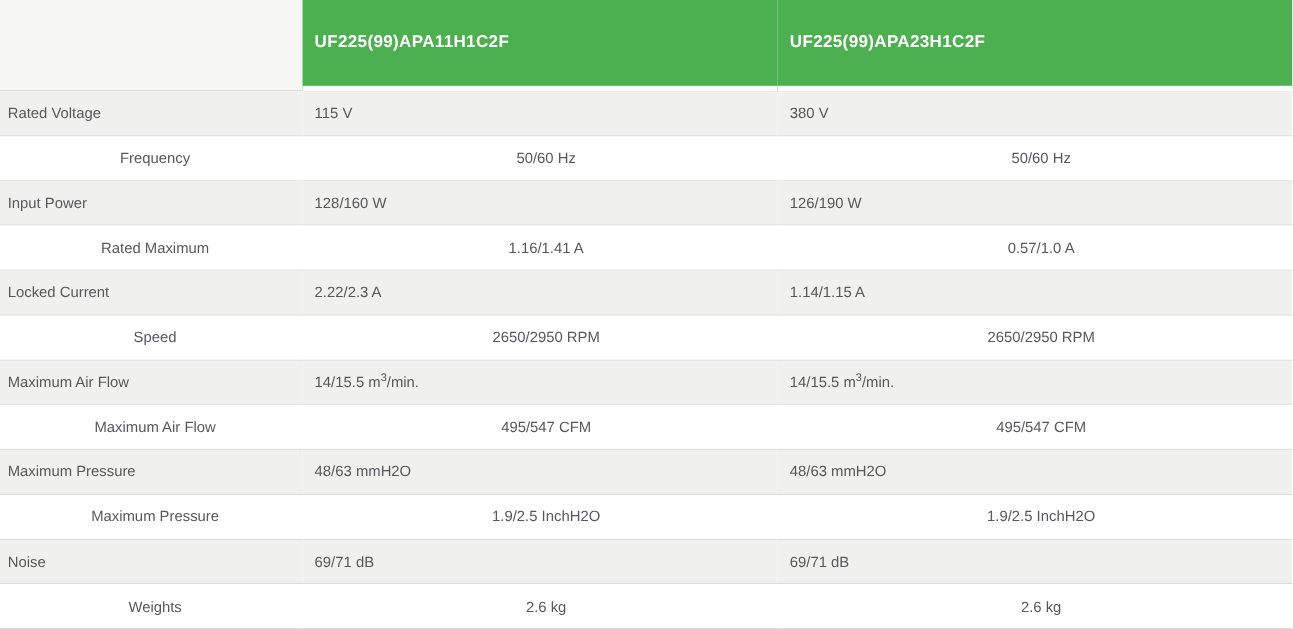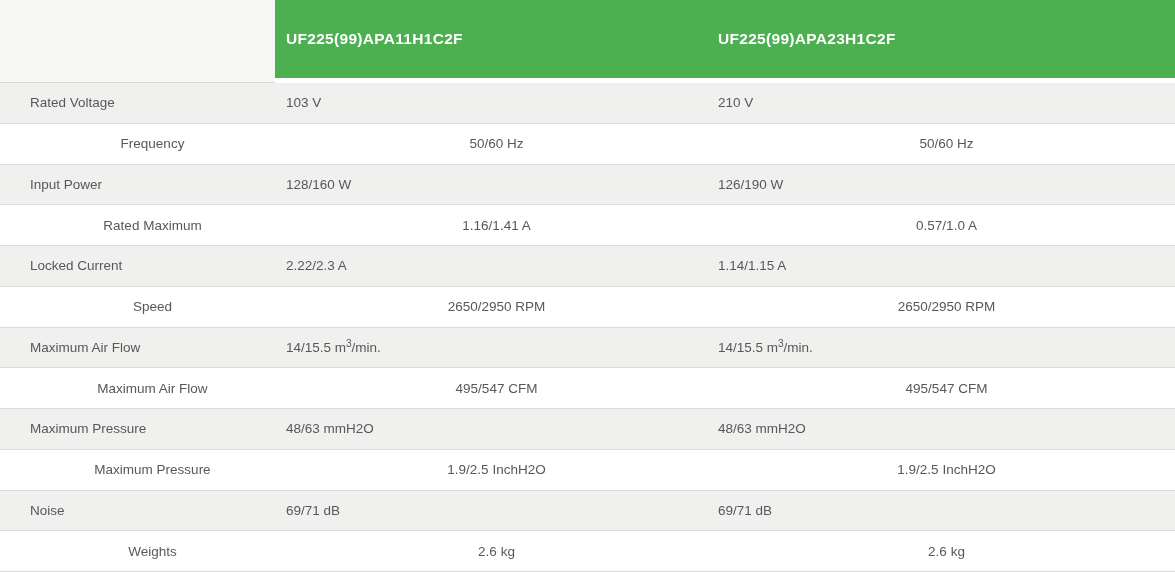--- a/index.html
+++ b/index.html
@@ -56,21 +56,21 @@
     box-sizing:border-box;
     height:40.75px;
     border-bottom:1px solid #dbdbdb;
     vertical-align:middle;
     font-size:13.5px;
     color:var(--text);
     padding:0;
     overflow:hidden;
     white-space:nowrap;
   }
-  td.label-cell{padding-left:30px;}
+  td.label-cell{padding-left:7px;}
   td.value-cell{padding-left:11px;}
   tr.odd td{background:var(--row-alt-bg);}
   tr.even td{background:var(--row-bg);text-align:center;}
   sup{
     font-size:10px;
     line-height:0;
     vertical-align:super;
   }
 </style>
 </head>
@@ -86,22 +86,22 @@
     <thead>
       <tr>
         <th class="corner"></th>
         <th class="model">UF225(99)APA11H1C2F</th>
         <th class="model">UF225(99)APA23H1C2F</th>
       </tr>
     </thead>
     <tbody>
         <tr class="odd">
           <td class="label-cell">Rated Voltage</td>
-          <td class="value-cell">103 V</td>
-          <td class="value-cell">210 V</td>
+          <td class="value-cell">115 V</td>
+          <td class="value-cell">380 V</td>
         </tr>
         <tr class="even">
           <td class="label-cell">Frequency</td>
           <td class="value-cell">50/60 Hz</td>
           <td class="value-cell">50/60 Hz</td>
         </tr>
         <tr class="odd">
           <td class="label-cell">Input Power</td>
           <td class="value-cell">128/160 W</td>
           <td class="value-cell">126/190 W</td>

